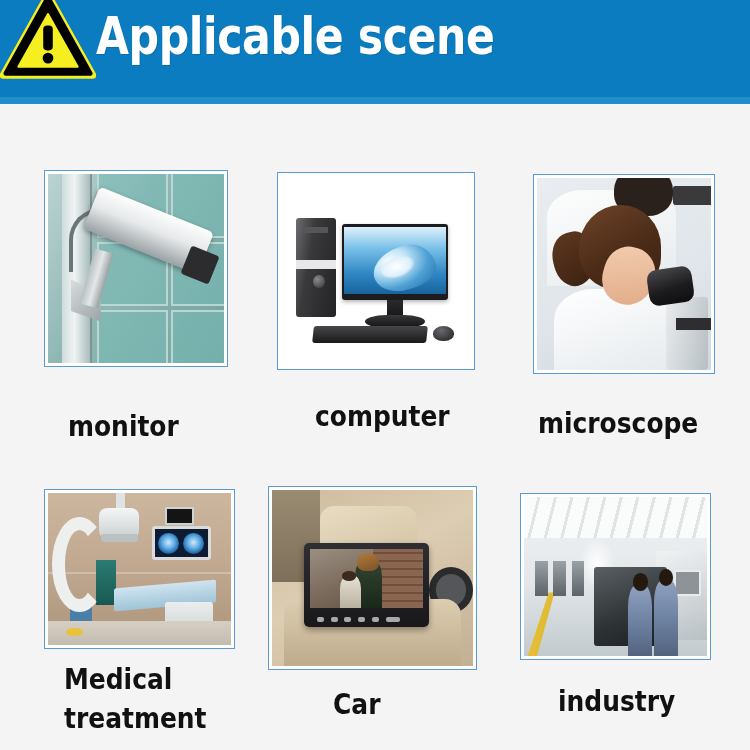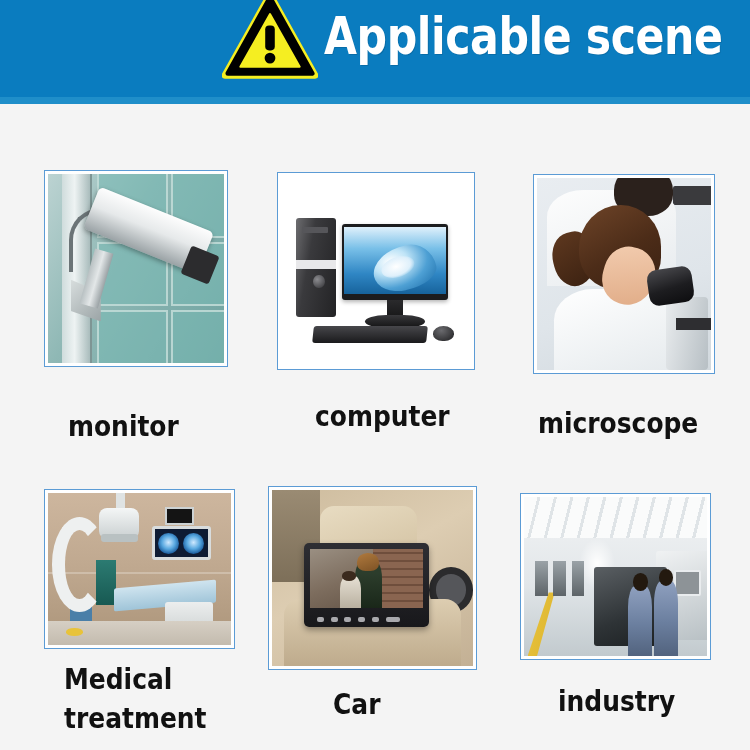--- a/index.html
+++ b/index.html
@@ -29,22 +29,22 @@
     left: 0; top: 97px;
     width: 750px; height: 7px;
     background: #1f8ec9;
   }
   .header-inner {
     position: absolute;
     left: 0; top: 0;
     width: 750px; height: 72px;
     display: flex;
     align-items: center;
-    justify-content: flex-end;
-    gap: 10px;
+    justify-content: flex-start;
+    gap: 4px;
   }
 
   
   .warn-icon {
     width: 96px;
     height: 92px;
     flex: 0 0 auto;
     position: relative;
     margin-top: 2px;
   }

